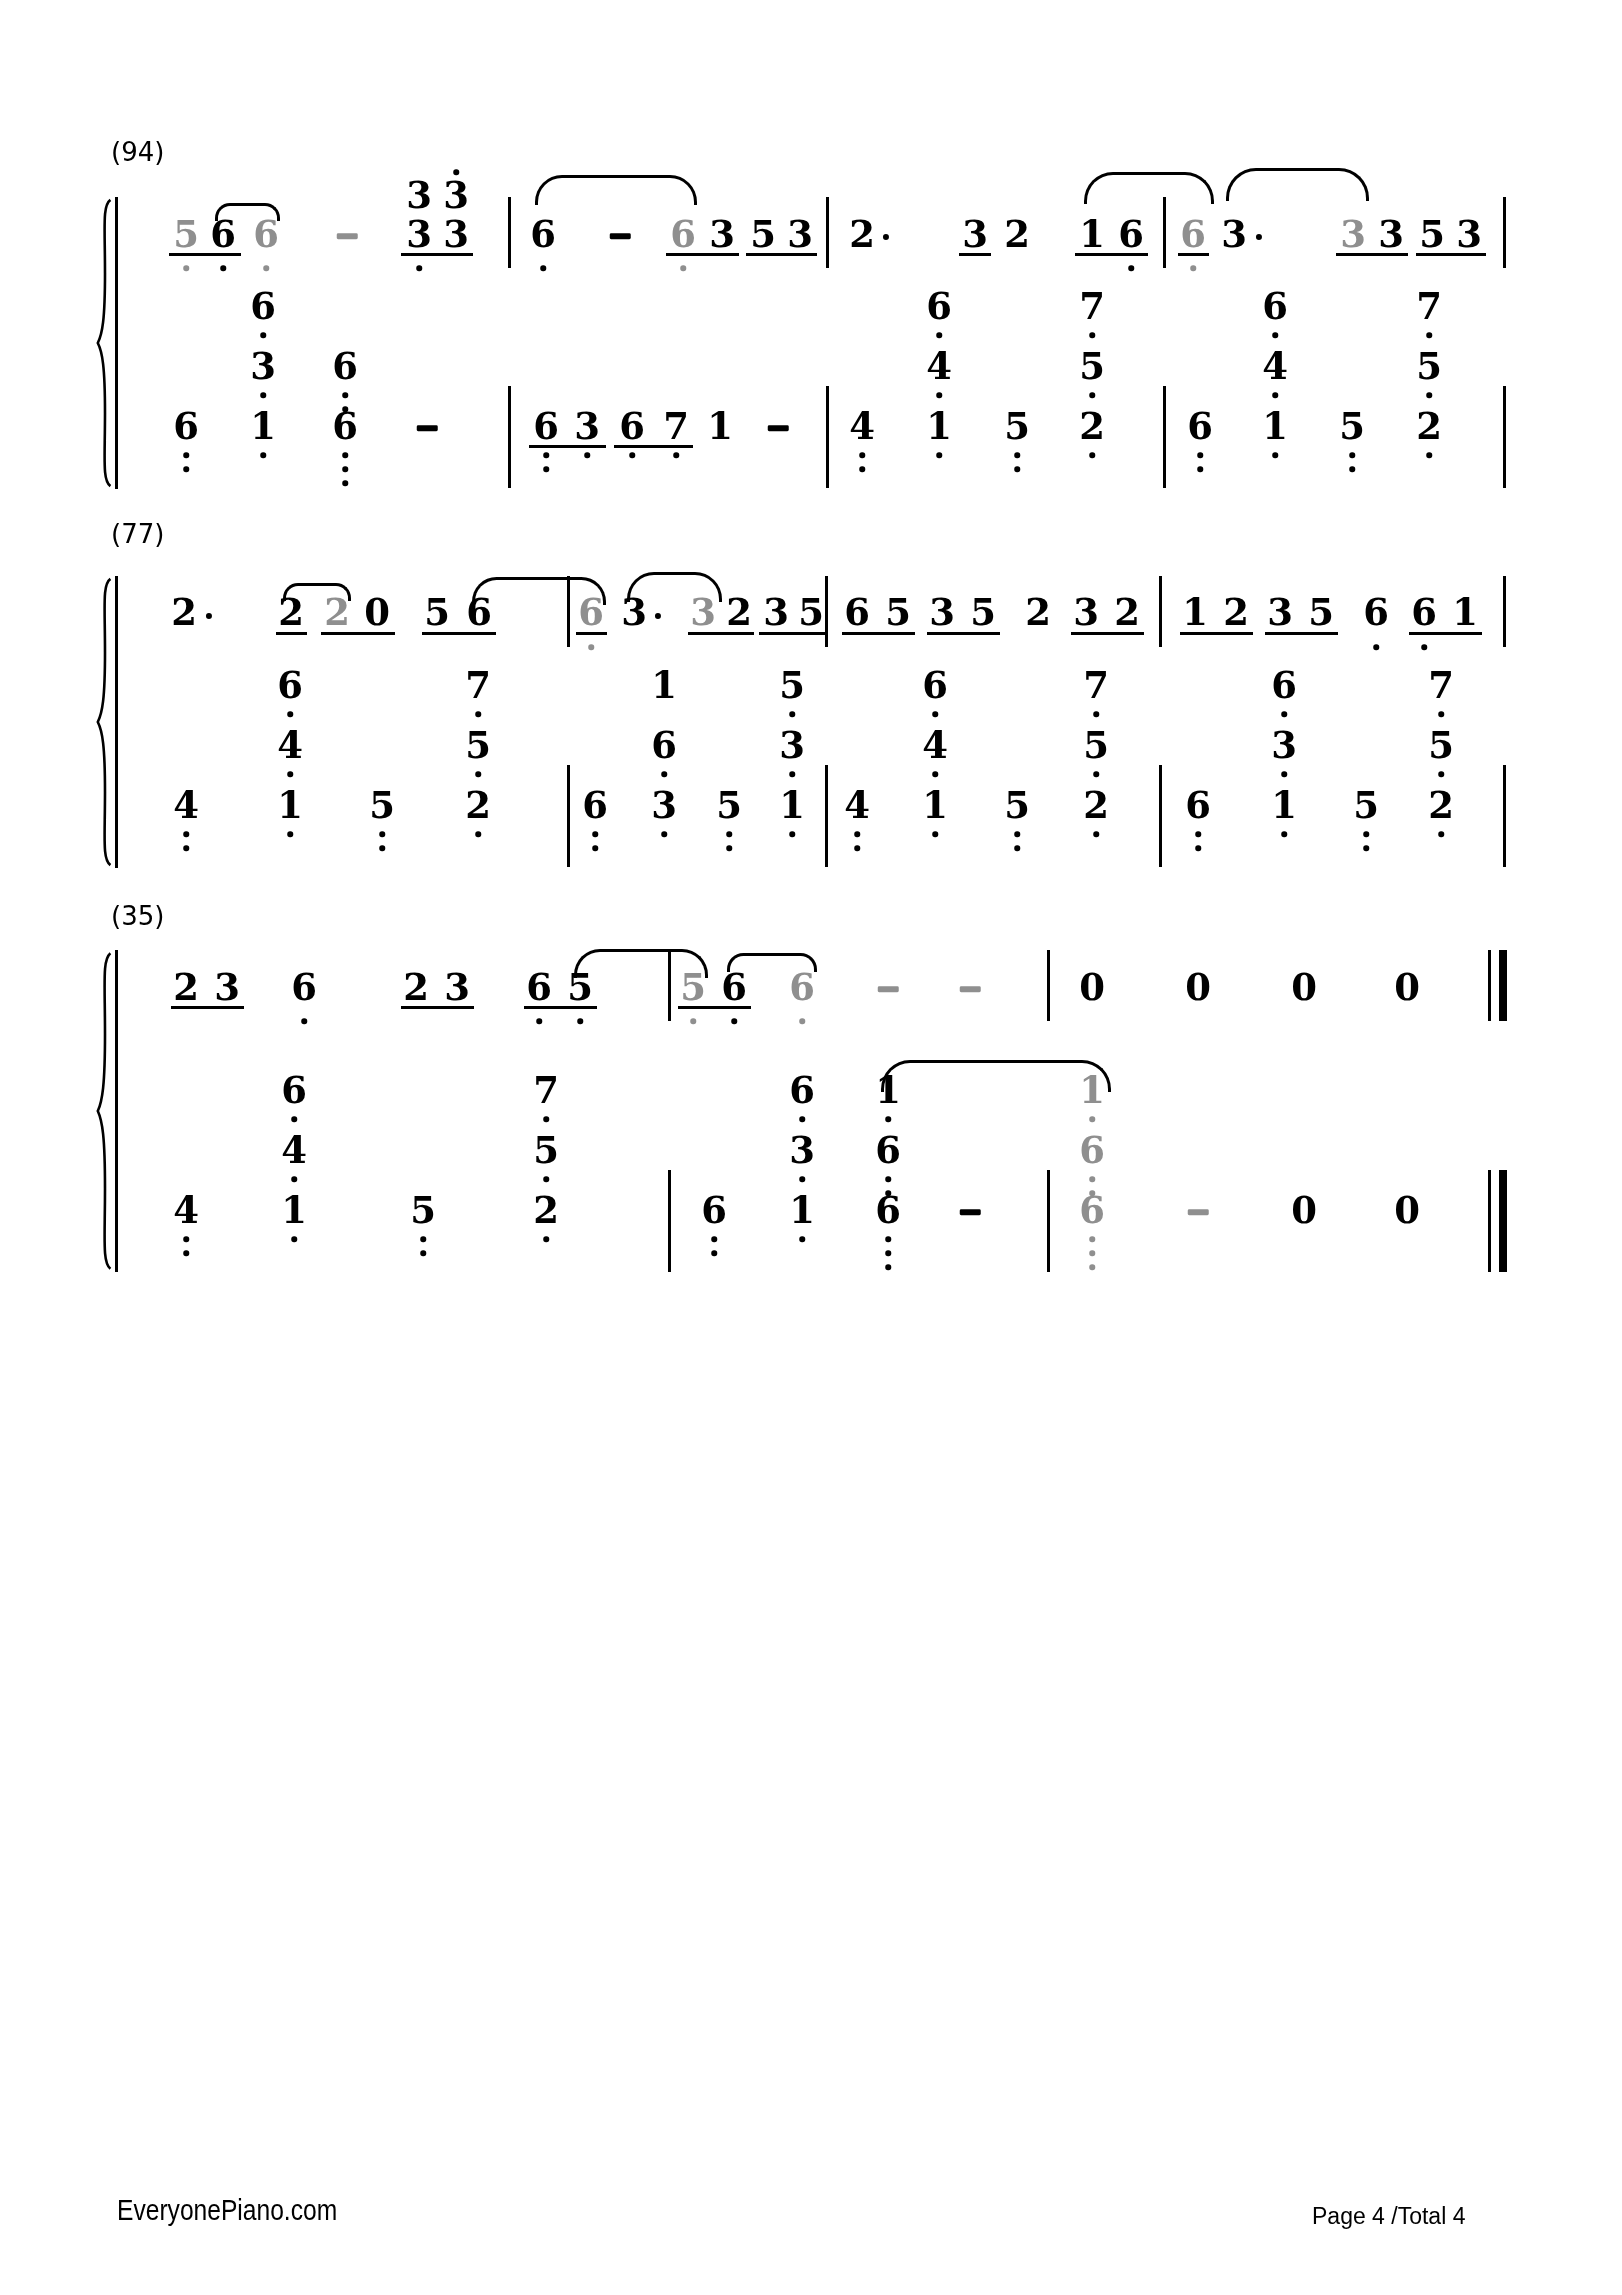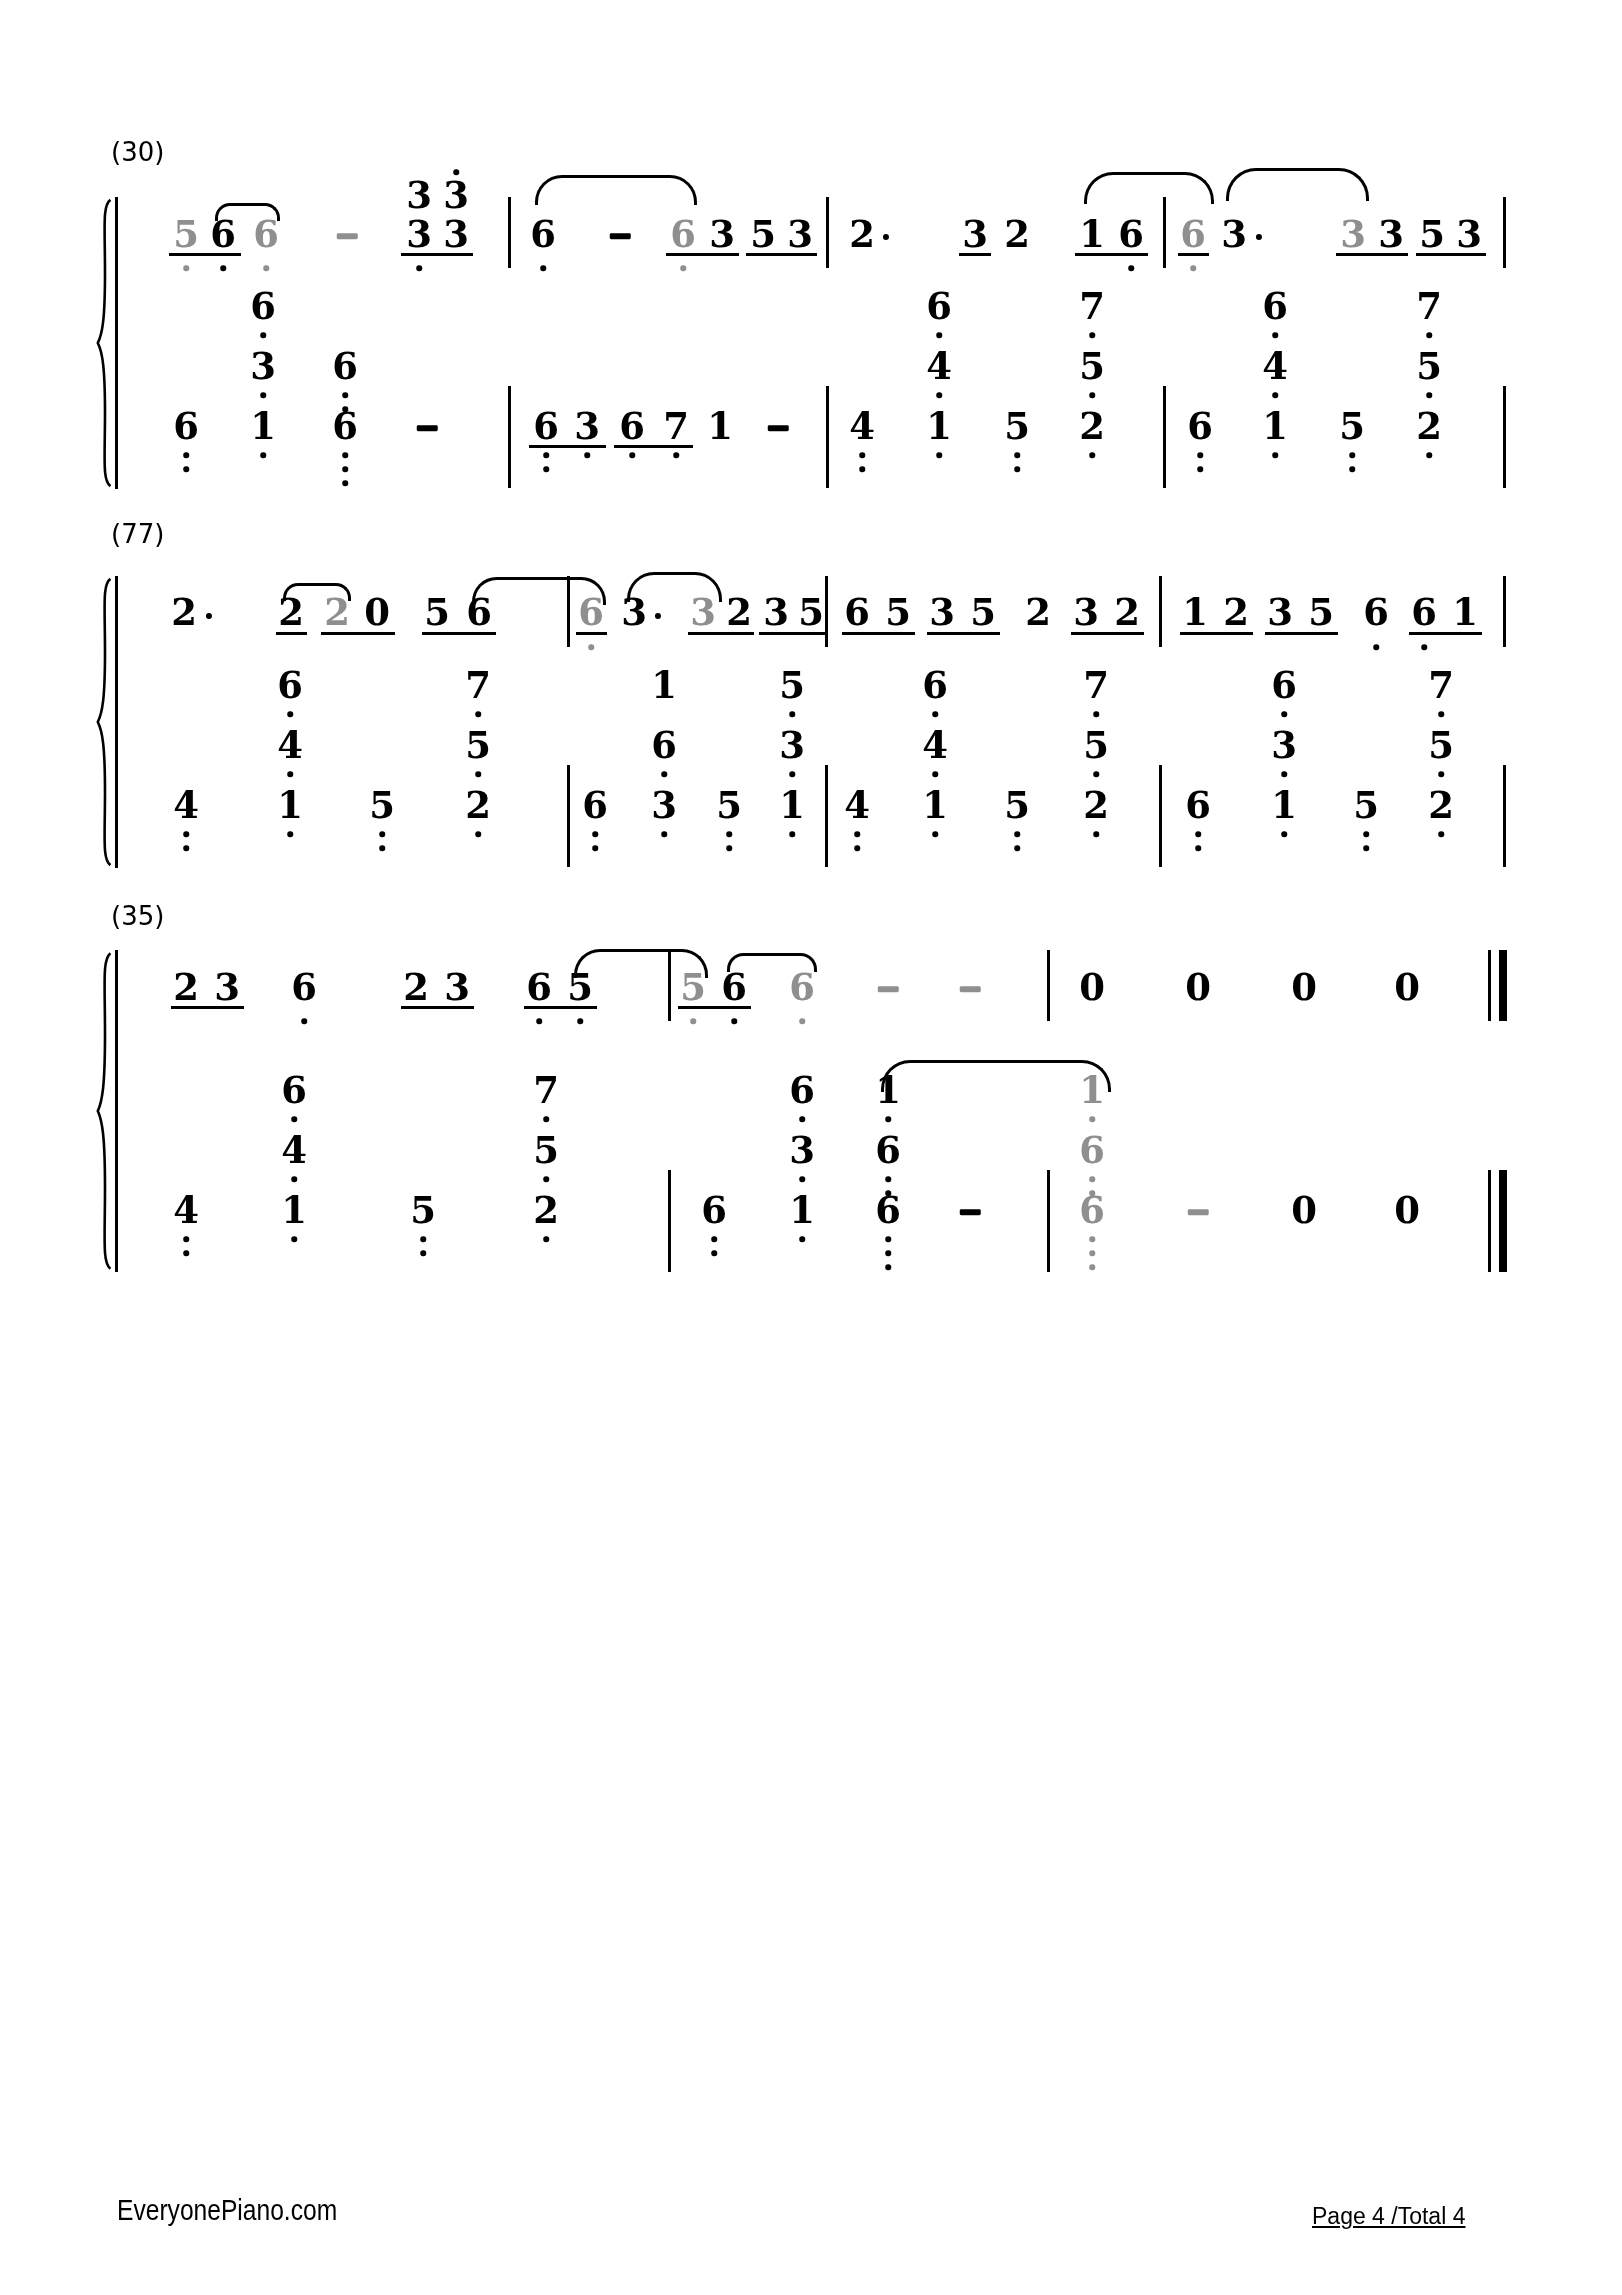--- a/index.html
+++ b/index.html
@@ -19,22 +19,22 @@
   .slur{position:absolute;border:3.4px solid #000;border-bottom:none;background:transparent;}
   .brace{position:absolute;}
   .footer-left{position:absolute;font:400 30px "Liberation Sans",sans-serif;color:#000;transform:scaleX(0.82);transform-origin:left center;}
   .footer-right{position:absolute;font:400 23px "Liberation Sans",sans-serif;color:#000;}
 </style>
 </head>
 <body>
 
 <div id="sheet">
   <span class="footer-left" style="left:117px;top:2193px;">EveryonePiano.com</span>
-  <span class="footer-right" style="left:1312px;top:2203px;text-decoration:underline;">Page 4 /Total 4</span>
-<span class="mnum" style="left: 111px; top: 137px;">(30)</span>
+  <span class="footer-right" style="left:1312px;top:2203px;">Page 4 /Total 4</span>
+<span class="mnum" style="left: 111px; top: 137px;">(94)</span>
     <div class="brace" style="left: 96px; top: 197px; width: 18px; height: 292px;"><svg width="18" height="292" viewBox="0 0 20 100" preserveAspectRatio="none">
         <path d="M 16 1 C 7 3 10 10 10 26 C 10 42 7 47 2 50 C 7 53 10 58 10 74 C 10 90 7 97 16 99" fill="none" stroke="#000" stroke-width="2.6" vector-effect="non-scaling-stroke"></path>
       </svg></div>
     <div class="barline" style="left: 115px; top: 197px; height: 292px;"></div>
     <div class="barline" style="left: 508px; top: 197px; height: 71px;"></div>
     <div class="barline" style="left: 508px; top: 386px; height: 102px;"></div>
     <div class="barline" style="left: 826px; top: 197px; height: 71px;"></div>
     <div class="barline" style="left: 826px; top: 386px; height: 102px;"></div>
     <div class="barline" style="left: 1163px; top: 197px; height: 71px;"></div>
     <div class="barline" style="left: 1163px; top: 386px; height: 102px;"></div>

